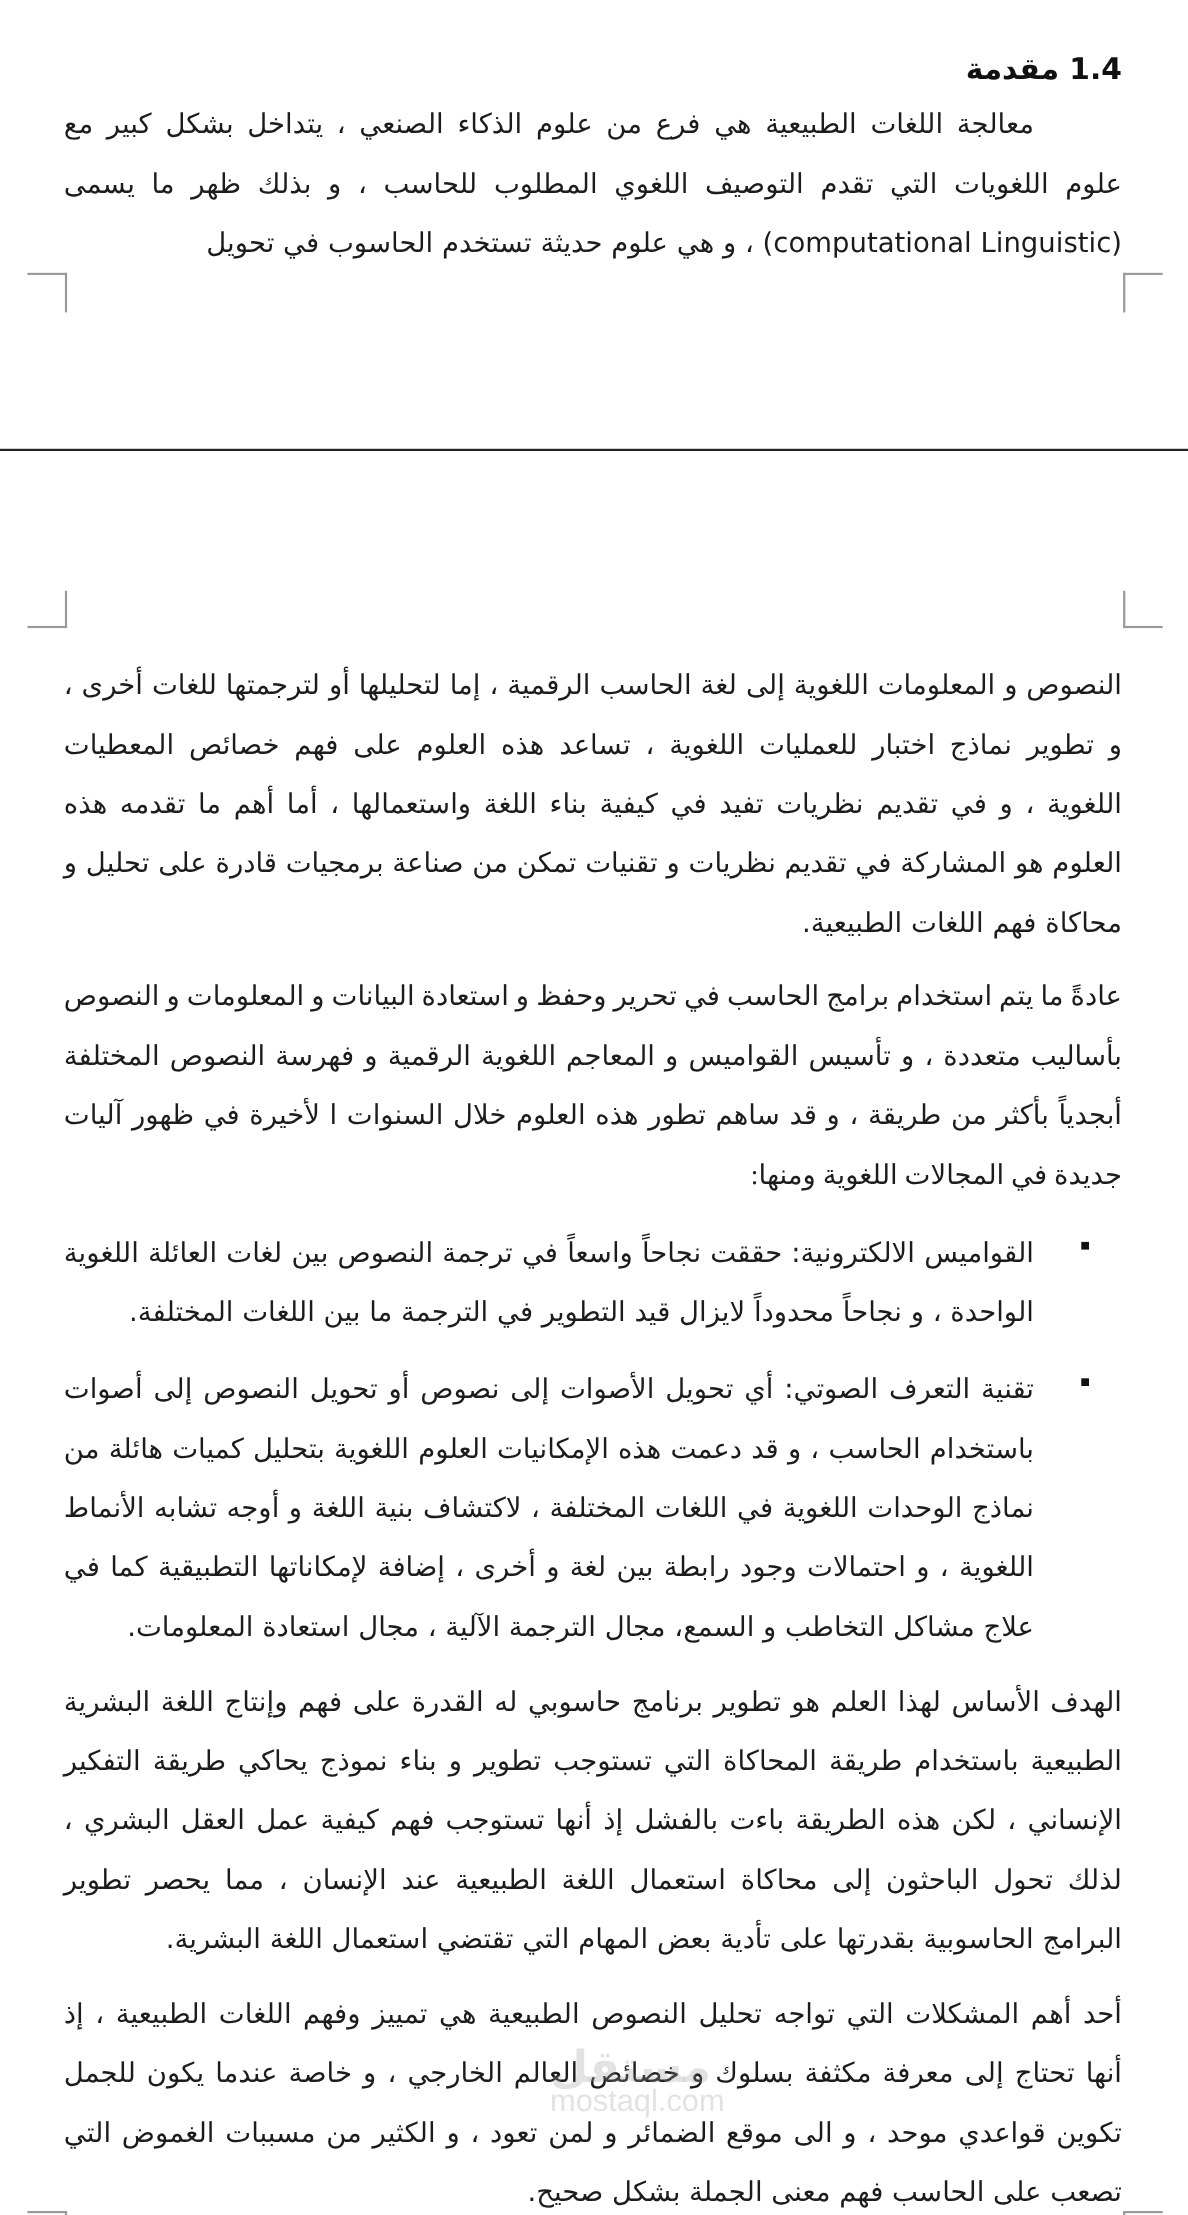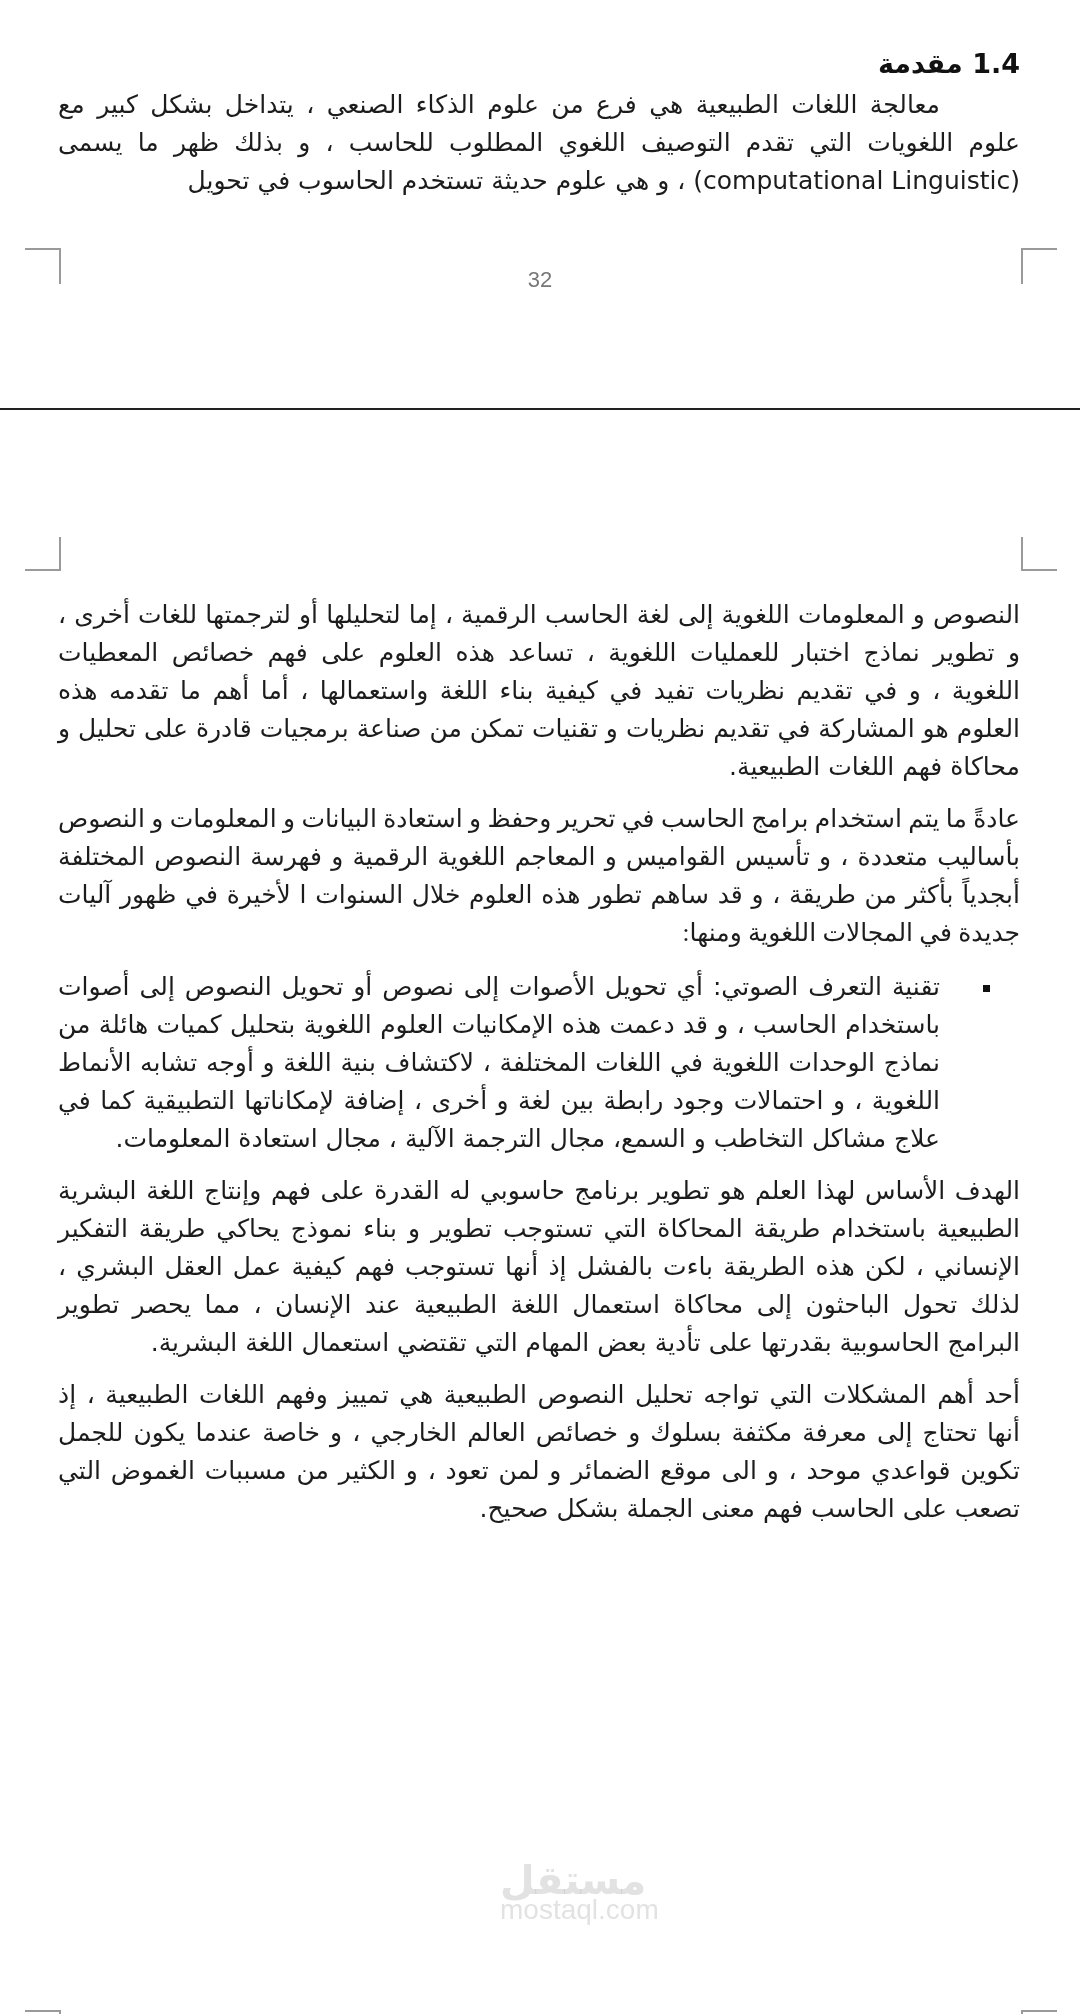--- a/index.html
+++ b/index.html
@@ -21,21 +21,21 @@
       width: 1080px;
     }
     .text-block {
       position: absolute;
       left: 58px;
       width: 962px;
       direction: rtl;
       text-align: justify;
       text-align-last: right;
       font-size: 25px;
-      line-height: 38px;
+      line-height: 54px;
       color: #1c1c1c;
     }
     .heading {
       position: absolute;
       right: 60px;
       top: 44px;
       direction: rtl;
       font-size: 27px;
       font-weight: bold;
       color: #111;
@@ -135,33 +135,36 @@
     <span>مقدمة</span>
   </div>
 
   <div class="text-block" style="top:86px;">
     <p class="para indent-first">معالجة اللغات الطبيعية هي فرع من علوم الذكاء الصنعي ، يتداخل بشكل كبير مع علوم اللغويات التي تقدم التوصيف اللغوي المطلوب للحاسب ، و بذلك ظهر ما يسمى (computational Linguistic) ، و هي علوم حديثة تستخدم الحاسوب في تحويل</p>
   </div>
 
   <div class="corner corner-bl-top"></div>
   <div class="corner corner-br-top"></div>
 
-  <div class="page-number">32</div>
 </div>
 
 <div class="page-divider"></div>
 
 <div class="corner corner-tl-2"></div>
 <div class="corner corner-tr-2"></div>
 
 <div class="text-block" style="top:563px;margin-top:33px;">
   <p class="para">النصوص و المعلومات اللغوية إلى لغة الحاسب الرقمية ، إما لتحليلها أو لترجمتها للغات أخرى ، و تطوير نماذج اختبار للعمليات اللغوية ، تساعد هذه العلوم على فهم خصائص المعطيات اللغوية ، و في تقديم نظريات تفيد في كيفية بناء اللغة واستعمالها ، أما أهم ما تقدمه هذه العلوم هو المشاركة في تقديم نظريات و تقنيات تمكن من صناعة برمجيات قادرة على تحليل و محاكاة فهم اللغات الطبيعية.</p>
   <p class="para" style="margin-top:14px;font-family:Liberation Serif, serif;">عادةً ما يتم استخدام برامج الحاسب في تحرير وحفظ و استعادة البيانات و المعلومات و النصوص بأساليب متعددة ، و تأسيس القواميس و المعاجم اللغوية الرقمية و فهرسة النصوص المختلفة أبجدياً بأكثر من طريقة ، و قد ساهم تطور هذه العلوم خلال السنوات ا لأخيرة في ظهور آليات جديدة في المجالات اللغوية ومنها:</p>
 
   <ul class="bullet-list" style="margin-top:14px;">
+    <li class="bullet-item" style="margin-top:16px;">
+      <span class="bullet-mark"></span>
+      <span>القواميس الالكترونية: حققت نجاحاً واسعاً في ترجمة النصوص بين لغات العائلة اللغوية الواحدة ، و نجاحاً محدوداً لايزال قيد التطوير في الترجمة ما بين اللغات المختلفة.</span>
+    </li>
     <li class="bullet-item" style="margin-top:16px;">
       <span class="bullet-mark"></span>
       <span>تقنية التعرف الصوتي: أي تحويل الأصوات إلى نصوص أو تحويل النصوص إلى أصوات باستخدام الحاسب ، و قد دعمت هذه الإمكانيات العلوم اللغوية بتحليل كميات هائلة من نماذج الوحدات اللغوية في اللغات المختلفة ، لاكتشاف بنية اللغة و أوجه تشابه الأنماط اللغوية ، و احتمالات وجود رابطة بين لغة و أخرى ، إضافة لإمكاناتها التطبيقية كما في علاج مشاكل التخاطب و السمع، مجال الترجمة الآلية ، مجال استعادة المعلومات.</span>
     </li>
   </ul>
 
   <p class="para" style="margin-top:14px;">الهدف الأساس لهذا العلم هو تطوير برنامج حاسوبي له القدرة على فهم وإنتاج اللغة البشرية الطبيعية باستخدام طريقة المحاكاة التي تستوجب تطوير و بناء نموذج يحاكي طريقة التفكير الإنساني ، لكن هذه الطريقة باءت بالفشل إذ أنها تستوجب فهم كيفية عمل العقل البشري ، لذلك تحول الباحثون إلى محاكاة استعمال اللغة الطبيعية عند الإنسان ، مما يحصر تطوير البرامج الحاسوبية بقدرتها على تأدية بعض المهام التي تقتضي استعمال اللغة البشرية.</p>
   <p class="para" style="margin-top:14px;">أحد أهم المشكلات التي تواجه تحليل النصوص الطبيعية هي تمييز وفهم اللغات الطبيعية ، إذ أنها تحتاج إلى معرفة مكثفة بسلوك و خصائص العالم الخارجي ، و خاصة عندما يكون للجمل تكوين قواعدي موحد ، و الى موقع الضمائر و لمن تعود ، و الكثير من مسببات الغموض التي تصعب على الحاسب فهم معنى الجملة بشكل صحيح.</p>
 </div>
 

